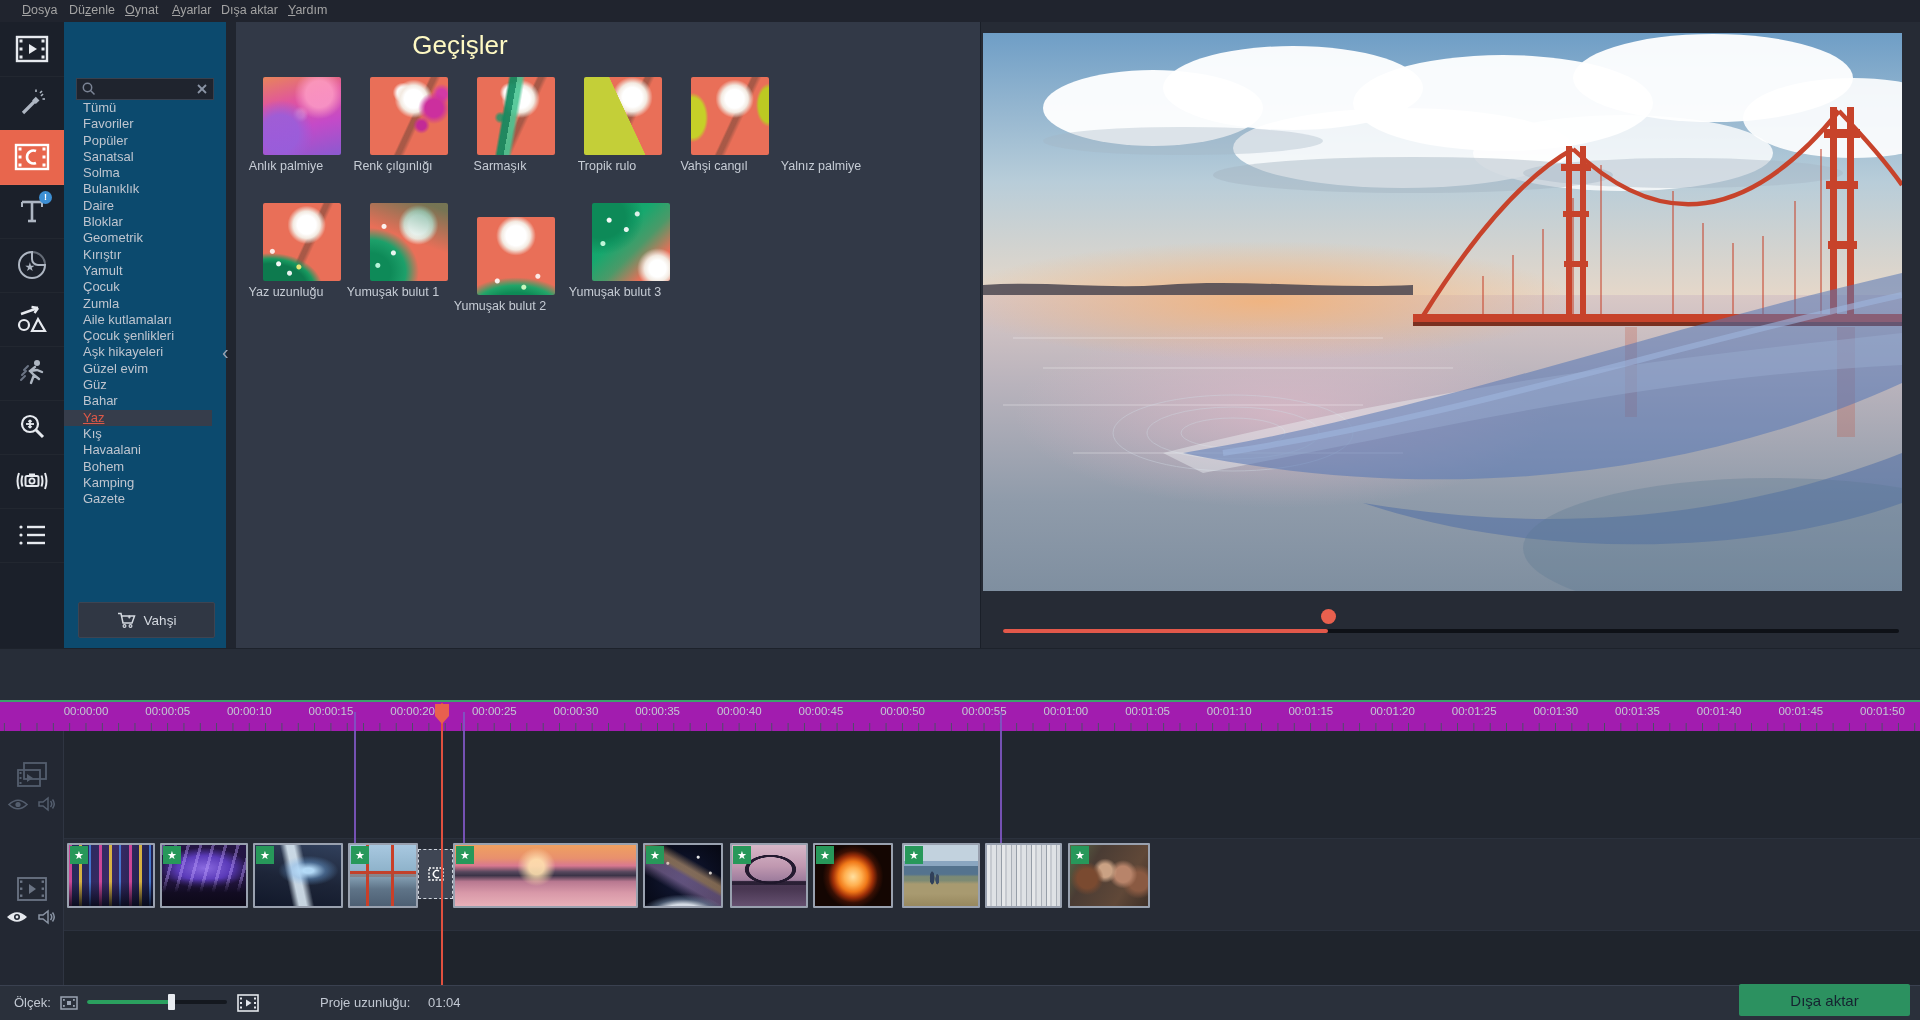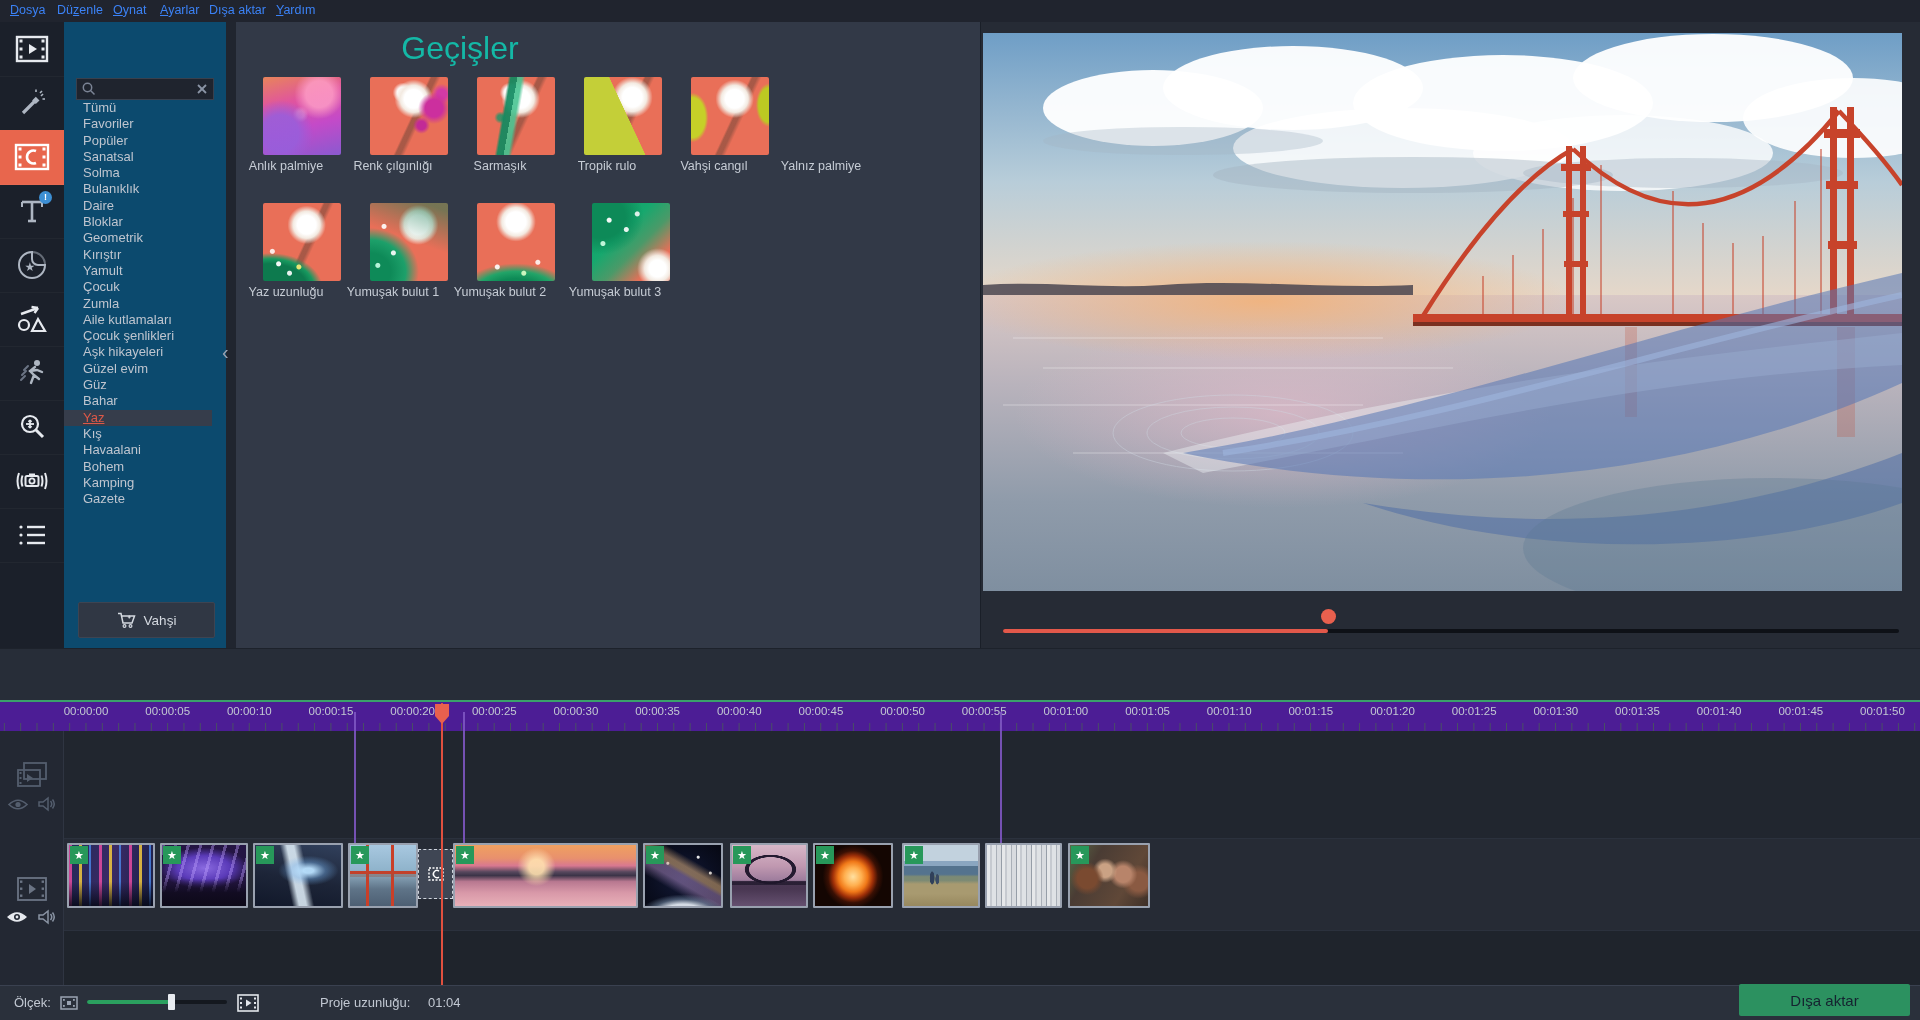--- a/index.html
+++ b/index.html
@@ -3,21 +3,21 @@
 <meta charset="utf-8">
 <style>
   html,body{margin:0;padding:0;background:#12151c;}
   #app{position:relative;width:1920px;height:1020px;overflow:hidden;
        font-family:"Liberation Sans","DejaVu Sans",sans-serif;background:#20242e;}
   .abs{position:absolute;}
   svg{display:block;}
 
   
   #menubar{position:absolute;left:0;top:0;width:1920px;height:22px;background:#20242e;border-bottom:1px solid #151a23;}
-  .menu-item{position:absolute;top:3px;font-size:12.5px;color:#3b82f6;cursor:default;}
+  .menu-item{position:absolute;top:3px;font-size:12.5px;color:#a3a3a3;cursor:default;margin-left:12px;}
   .menu-item .acc{text-decoration:underline;}
 
   
   #sidebar{position:absolute;left:0;top:22px;width:64px;height:626px;background:#1b202a;}
   .side-cell{position:absolute;left:0;width:64px;height:54px;display:flex;align-items:center;justify-content:center;border-bottom:1px solid rgba(255,255,255,0.03);}
   .side-cell.active{background:#e8664d;}
   .badge{position:absolute;right:12px;top:7px;width:13px;height:13px;border-radius:50%;background:#3d8fd4;color:#fff;
          font-size:9px;font-weight:bold;text-align:center;line-height:13px;}
 
   
@@ -27,21 +27,21 @@
   .catlist{position:absolute;left:0;top:78px;width:148px;}
   .cat{height:16.3px;line-height:16.3px;padding-left:19px;font-size:13px;color:#bfc5cf;white-space:nowrap;cursor:default;}
   .cat.sel{background:#363d4b;color:#dd5847;text-decoration:underline;}
   #storebtn{position:absolute;left:14px;top:580px;width:135px;height:34px;background:#303744;border:1px solid #3d4452;border-radius:2px;
             display:flex;align-items:center;justify-content:center;gap:8px;color:#d4d9e0;font-size:13.5px;}
   #collapse{position:absolute;left:162px;top:0;width:10px;height:626px;background:#20252f;}
   #chev{position:absolute;left:158px;top:320px;color:#9aa3b2;font-size:20px;line-height:20px;}
 
   
   #content{position:absolute;left:236px;top:22px;width:744px;height:626px;background:#323947;}
-  #gtitle{position:absolute;left:94px;top:8px;width:260px;text-align:center;font-size:32px;color:#14b8a6;}
+  #gtitle{position:absolute;left:94px;top:8px;width:260px;text-align:center;font-size:26px;color:#fef9c3;}
   .card{position:absolute;width:78px;padding-left:16px;}
   .th{width:78px;height:78px;border-radius:2px;cursor:pointer;}
   .tlabel{position:absolute;left:-11px;top:82px;width:100px;text-align:center;font-size:12.5px;line-height:1.2;color:#c6ccd5;}
 
   
   .t-renk{background:
     radial-gradient(circle at 82% 40%, #cc2f9e 0 11%, rgba(204,47,158,0) 20%),
     radial-gradient(circle at 66% 62%, #c22a96 0 6%, rgba(194,42,150,0) 12%),
     radial-gradient(circle at 92% 22%, #d23aa6 0 5%, rgba(210,58,166,0) 11%),
     radial-gradient(circle at 56% 28%, #ffffff 0 13%, #f3eae1 19%, rgba(243,234,225,0) 27%),
@@ -107,21 +107,21 @@
   
   #preview{position:absolute;left:980px;top:22px;width:940px;height:626px;background:#262b35;border-left:1px solid #1a1f28;}
   #seektrack{position:absolute;left:22px;top:607px;width:896px;height:4px;background:#0e1117;border-radius:2px;}
   #seekfill{position:absolute;left:0;top:0;width:325px;height:4px;background:#e2584a;border-radius:2px;}
   #seekhandle{position:absolute;left:340px;top:587px;width:15px;height:15px;border-radius:50%;background:#e8604e;}
 
   
   #toolband{position:absolute;left:0;top:648px;width:1920px;height:52px;background:#272d38;border-top:1px solid #1d222b;}
 
   
-  #ruler{position:absolute;left:0;top:700px;width:1920px;height:31px;background:#4c1d95;border-top:2px solid #3aa06b;box-sizing:border-box;}
+  #ruler{position:absolute;left:0;top:700px;width:1920px;height:31px;background:#a21caf;border-top:2px solid #3aa06b;box-sizing:border-box;}
   #rlabels{position:absolute;left:45.2px;top:3px;display:flex;}
   .rlabel{flex:0 0 81.67px;width:81.67px;text-align:center;font-size:11.5px;color:#c2c8d2;}
   #rticks{position:absolute;left:0;top:21px;width:1920px;height:8px;
           background-image:linear-gradient(90deg,#485063 0 1px, rgba(0,0,0,0) 1px);background-size:16.333px 8px;background-position-x:85.5px;}
 
   
   #tracks{position:absolute;left:0;top:731px;width:1920px;height:254px;background:#1f242c;}
   .band1{position:absolute;left:0;top:0;width:1920px;height:107px;background:#21262f;}
   .band2{position:absolute;left:0;top:107px;width:1920px;height:92px;background:#262b35;}
   .hline{position:absolute;left:0;width:1920px;height:1px;background:#2b313d;}
@@ -370,21 +370,21 @@
       </div>
 
     <div class="card" style="left:11px;top:181px">
         <div class="th t-yazdalga"></div>
         <div class="tlabel">Yaz uzunluğu</div>
       </div>
     <div class="card" style="left:118px;top:181px">
         <div class="th t-bulut1"></div>
         <div class="tlabel">Yumuşak bulut 1</div>
       </div>
-    <div class="card" style="left:225px;top:181px">
+    <div class="card" style="left:225px;top:195px">
         <div class="th t-bulut2"></div>
         <div class="tlabel">Yumuşak bulut 2</div>
       </div>
     <div class="card" style="left:340px;top:181px">
         <div class="th t-bulut3"></div>
         <div class="tlabel">Yumuşak bulut 3</div>
       </div>
   </div>
 
   <div id="preview">

